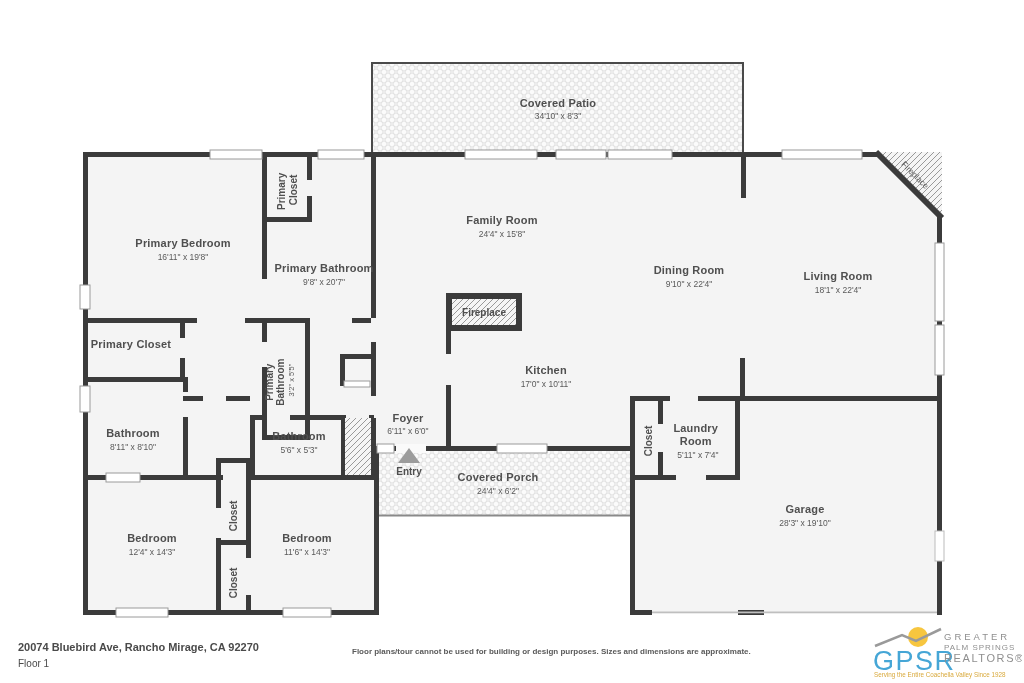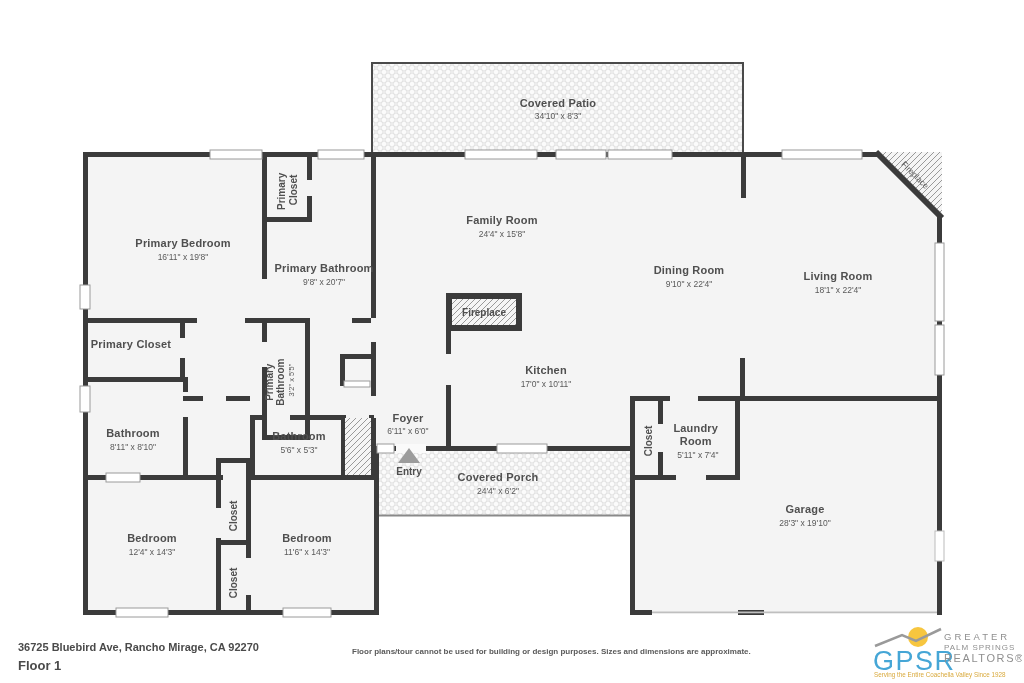--- a/index.html
+++ b/index.html
@@ -4,21 +4,21 @@
 <style>
   html,body{margin:0;padding:0;background:#fff;}
   body{width:1024px;height:683px;position:relative;overflow:hidden;
        font-family:"Liberation Sans", sans-serif;}
   .plan-svg{position:absolute;left:0;top:0;}
   .room-name{font-size:11px;font-weight:700;fill:#4f4f4f;letter-spacing:.2px;}
   .room-dims{font-size:8.5px;font-weight:400;fill:#5a5a5a;}
   .room-name-sm{font-size:10px;font-weight:700;fill:#4f4f4f;}
   .room-dims-sm{font-size:7.5px;font-weight:400;fill:#5a5a5a;}
   .footer-address{position:absolute;left:18px;top:641px;font-size:11px;font-weight:700;color:#4a4a4a;}
-  .footer-floor{position:absolute;left:18px;top:658px;font-size:13px;font-weight:700;color:#4a4a4a;}
+  .footer-floor{position:absolute;left:18px;top:658px;font-size:10px;font-weight:400;color:#4a4a4a;}
   .footer-disclaimer{position:absolute;left:352px;top:647px;font-size:8px;font-weight:700;color:#5a5a5a;}
   .logo-wrap{position:absolute;left:872px;top:626px;width:150px;height:54px;}
 </style>
 </head>
 <body>
 
 <svg class="plan-svg" width="1024" height="683" viewBox="0 0 1024 683">
   <defs>
     <pattern id="dots" width="8" height="8" patternUnits="userSpaceOnUse">
       <rect width="8" height="8" fill="#fbfbfb"></rect>
@@ -235,21 +235,21 @@
 
     <text class="room-name-sm" transform="translate(234,516) rotate(-90)">
       <tspan x="0" y="3">Closet</tspan>
     </text>
     <text class="room-name-sm" transform="translate(234,583) rotate(-90)">
       <tspan x="0" y="3">Closet</tspan>
     </text>
   </g>
 </svg>
 
-<div class="footer-address">36725 Bluebird Ave, Rancho Mirage, CA 92270</div>
+<div class="footer-address">20074 Bluebird Ave, Rancho Mirage, CA 92270</div>
 <div class="footer-floor">Floor 1</div>
 <div class="footer-disclaimer">Floor plans/tour cannot be used for building or design purposes. Sizes and dimensions are approximate.</div>
 
 <div class="logo-wrap">
   <svg width="150" height="54" viewBox="0 0 150 54">
     <circle cx="46" cy="11" r="10" fill="#f7c63f"></circle>
     <path d="M3,20 L30,9 L44,15 L69,3" fill="none" stroke="#9a9a9a" stroke-width="2.5"></path>
     <text x="1" y="44" font-size="27" letter-spacing="1.5" fill="#45a6d6" font-weight="500" font-family="Liberation Sans, sans-serif">GPSR</text>
     <text x="72" y="14" font-size="9.5" letter-spacing="3" fill="#8f8f8f" font-family="Liberation Sans, sans-serif">GREATER</text>
     <text x="72" y="24" font-size="8" letter-spacing="1" fill="#8f8f8f" font-family="Liberation Sans, sans-serif">PALM SPRINGS</text>

